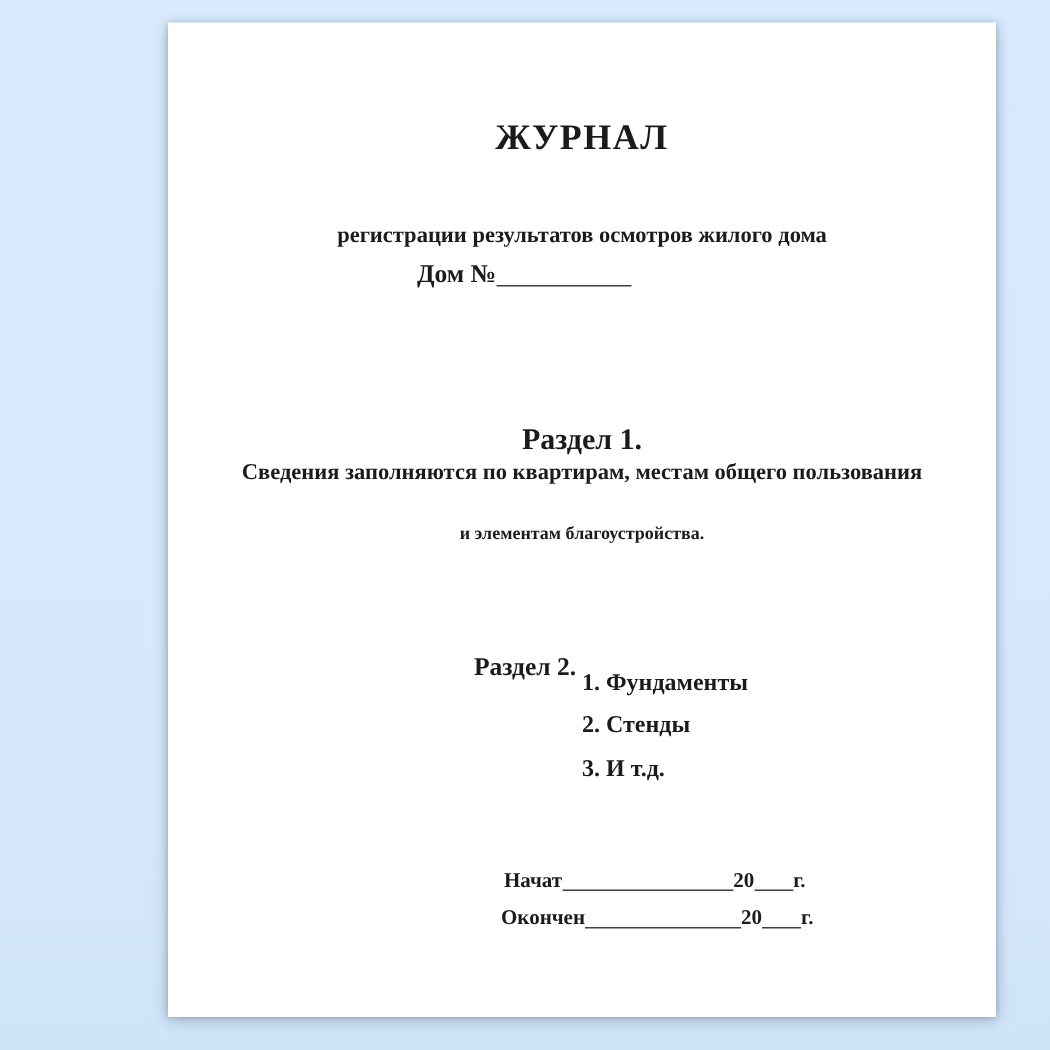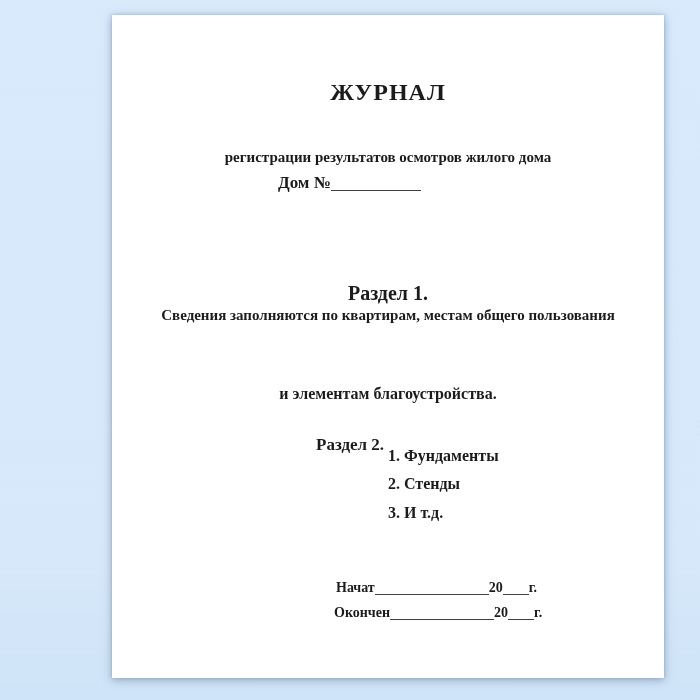--- a/index.html
+++ b/index.html
@@ -23,21 +23,21 @@
     position:absolute;font-weight:bold;color:var(--ink);white-space:nowrap;
   }
   .center{left:0;width:100%;text-align:center;}
   .title{top:63px;font-size:24px;line-height:28px;letter-spacing:1px;}
   .subtitle{top:100px;font-size:15px;line-height:22px;margin-top:31px;}
   .house-row{left:166px;top:158px;font-size:17px;line-height:20px;}
   .street-row{left:56px;top:213px;font-size:17px;line-height:20px;}
   .s1-heading{top:268px;font-size:20px;line-height:20px;}
   .s1-line1{top:291px;font-size:15px;line-height:19px;}
   .s1-line2{top:311px;font-size:15px;line-height:19px;}
-  .s1-line3{top:331px;font-size:16px;line-height:19px;margin-top:38px;}
+  .s1-line3{top:331px;font-size:12px;line-height:19px;}
   .s2-heading{left:204px;top:405px;font-size:17px;line-height:20px;margin-top:15px;}
   .s2-item1{left:276px;top:431px;font-size:16px;line-height:19px;}
   .s2-item2{left:276px;top:459px;font-size:16px;line-height:19px;}
   .s2-item3{left:276px;top:488px;font-size:16px;line-height:19px;}
   .footer-row{font-size:14px;line-height:17px;}
   .row-started{left:224px;top:564px;}
   .row-finished{left:222px;top:589px;}
   .blank{
     display:inline-block;height:10px;
     border-bottom:1.8px solid var(--line);

